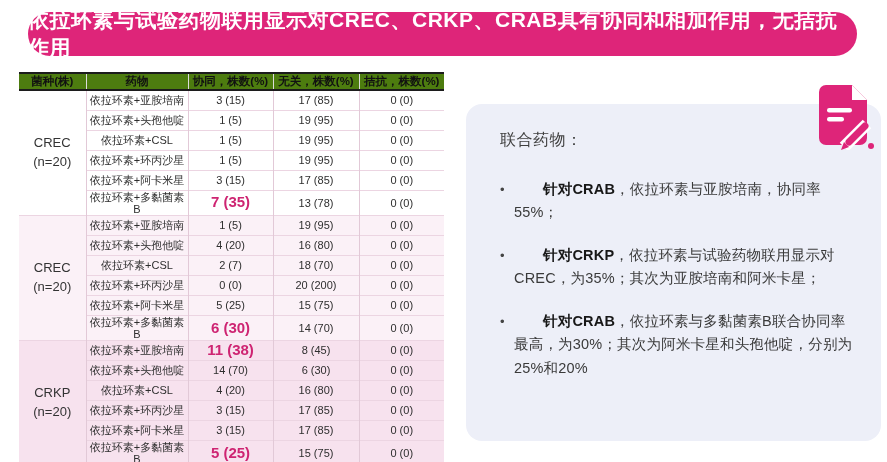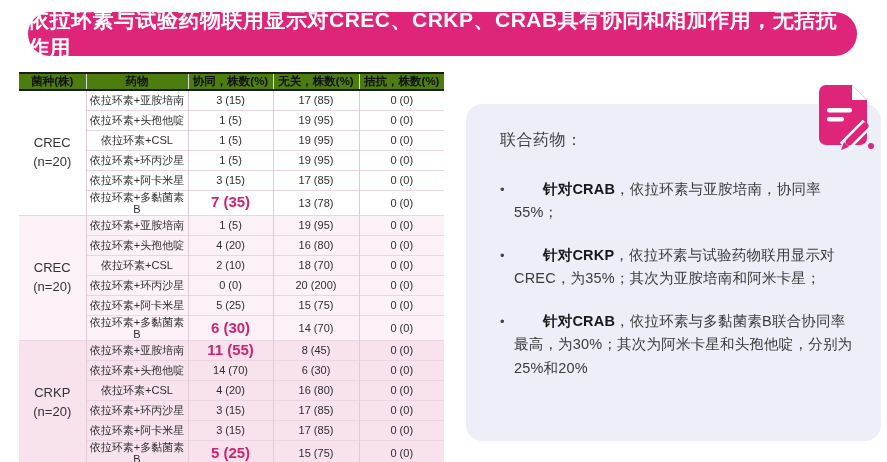--- a/index.html
+++ b/index.html
@@ -127,21 +127,21 @@
             <td>0 (0)</td>
           </tr>
           <tr style="background: rgb(251, 241, 247);">
             <td>依拉环素+头孢他啶</td>
             <td>4 (20)</td>
             <td>16 (80)</td>
             <td>0 (0)</td>
           </tr>
           <tr style="background: rgb(251, 241, 247);">
             <td>依拉环素+CSL</td>
-            <td>2 (10)</td>
+            <td>2 (7)</td>
             <td>18 (70)</td>
             <td>0 (0)</td>
           </tr>
           <tr style="background: rgb(251, 241, 247);">
             <td>依拉环素+环丙沙星</td>
             <td>0 (0)</td>
             <td>20 (200)</td>
             <td>0 (0)</td>
           </tr>
           <tr style="background: rgb(251, 241, 247);">
@@ -155,21 +155,21 @@
             <td class="hl">6 (30)</td>
             <td>14 (70)</td>
             <td>0 (0)</td>
           </tr>
           <tr style="background: rgb(247, 226, 238);">
             <td class="species" rowspan="6">
               <div>CRKP</div>
               <div>(n=20)</div>
             </td>
             <td>依拉环素+亚胺培南</td>
-            <td class="hl">11 (55)</td>
+            <td class="hl">11 (38)</td>
             <td>8 (45)</td>
             <td>0 (0)</td>
           </tr>
           <tr style="background: rgb(247, 226, 238);">
             <td>依拉环素+头孢他啶</td>
             <td>14 (70)</td>
             <td>6 (30)</td>
             <td>0 (0)</td>
           </tr>
           <tr style="background: rgb(247, 226, 238);">

